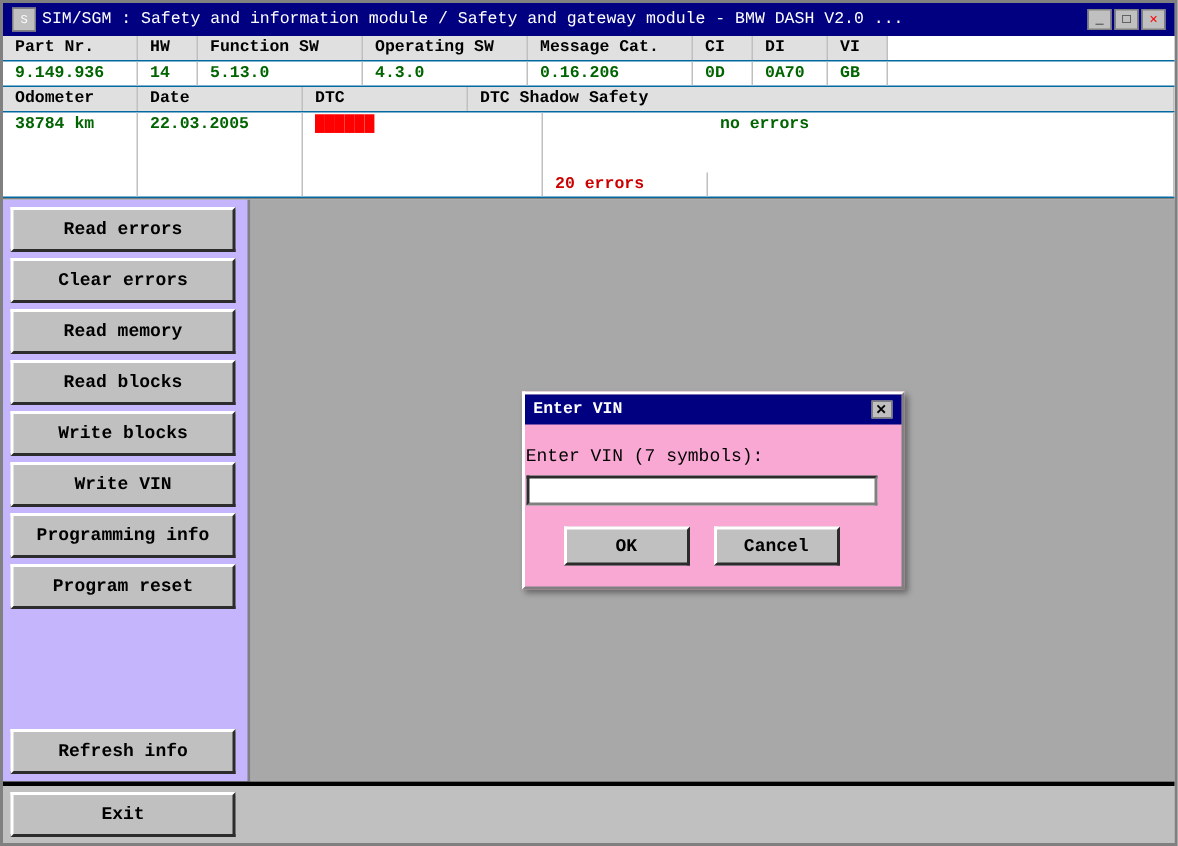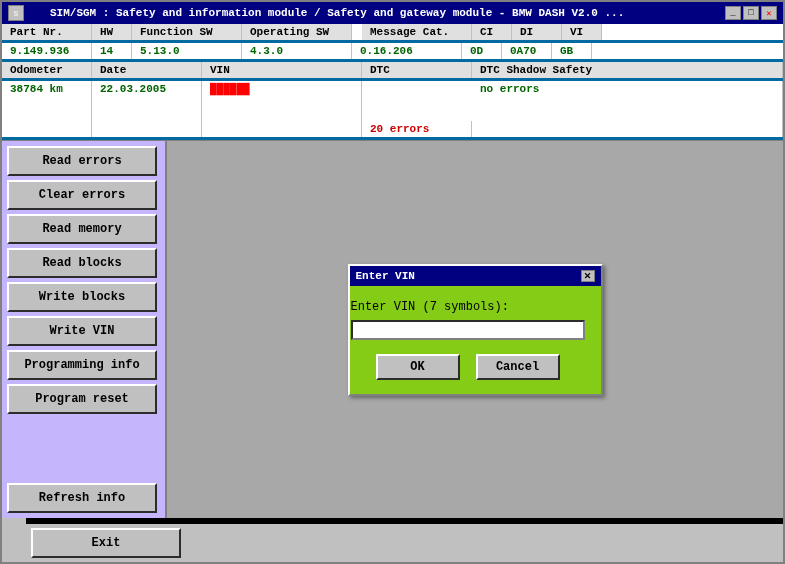--- a/index.html
+++ b/index.html
@@ -31,23 +31,22 @@
       padding: 3px 6px;
       display: flex;
       align-items: center;
       justify-content: space-between;
       height: 22px;
       flex-shrink: 0;
     }
 
     .title-bar-text {
       font-size: 11px;
-      font-weight: bold;
-      font-family: 'Courier New', Courier, monospace;
-      margin-left: 22px;
+      font-weight: normal;
+      font-family: 'Courier New', Courier, monospace;
     }
 
     .title-bar-controls {
       display: flex;
       gap: 2px;
     }
 
     .title-btn {
       width: 16px;
       height: 14px;
@@ -76,21 +75,21 @@
 
     
     .info-table {
       background: white;
       border-bottom: 1px solid #808080;
       flex-shrink: 0;
     }
 
     .info-row {
       display: flex;
-      border-bottom: 3px solid #0369a1;
+      border-bottom: 1px solid #0369a1;
       font-size: 11px;
     }
 
     .info-cell {
       padding: 2px 8px;
       border-right: 1px solid #c0c0c0;
       min-width: 60px;
     }
 
     .info-cell.header {
@@ -150,26 +149,25 @@
     
     .content-area {
       flex: 1;
       background: #a8a8a8;
       position: relative;
     }
 
     
     .bottom-bar {
       background: #c0c0c0;
-      border-top: 6px solid #000000;
+      border-top: 3px solid #000000;
       padding: 4px 5px;
       display: flex;
       gap: 4px;
       flex-shrink: 0;
-      margin-left: 24px;
     }
 
     .bottom-btn {
       width: 150px;
       padding: 6px 4px;
       background: #c0c0c0;
       border: 2px outset #ffffff;
       border-right-color: #808080;
       border-bottom-color: #808080;
       font-size: 12px;
@@ -185,21 +183,21 @@
       top: 0;
       left: 0;
       width: 100%;
       height: 100%;
       display: flex;
       align-items: center;
       justify-content: center;
     }
 
     .dialog {
-      background: #84cc16;
+      background: #f9a8d4;
       border: 2px solid #ffffff;
       border-right-color: #808080;
       border-bottom-color: #808080;
       width: 255px;
       box-shadow: 2px 2px 4px rgba(0,0,0,0.4);
     }
 
     .dialog-title {
       background: #000080;
       color: white;
@@ -286,39 +284,38 @@
       <button class="title-btn" style="color:red;font-weight:bold;">✕</button>
     </div>
   </div>
 
   <div class="info-table">
     <div class="info-row">
       <div class="info-cell header" style="min-width:90px;">Part Nr.</div>
       <div class="info-cell header" style="min-width:40px;">HW</div>
       <div class="info-cell header" style="min-width:110px;">Function SW</div>
       <div class="info-cell header" style="min-width:110px;">Operating SW</div>
-      <div class="info-cell header" style="min-width:110px;margin-left:10px;">Message Cat.</div>
+      <div class="info-cell header" style="min-width:110px;">Message Cat.</div>
       <div class="info-cell header" style="min-width:40px;">CI</div>
       <div class="info-cell header" style="min-width:50px;">DI</div>
       <div class="info-cell header" style="min-width:40px;">VI</div>
     </div>
     <div class="info-row">
       <div class="info-cell value" style="min-width:90px;">9.149.936</div>
       <div class="info-cell value" style="min-width:40px;">14</div>
       <div class="info-cell value" style="min-width:110px;">5.13.0</div>
       <div class="info-cell value" style="min-width:110px;">4.3.0</div>
       <div class="info-cell value" style="min-width:110px;">0.16.206</div>
       <div class="info-cell value" style="min-width:40px;">0D</div>
       <div class="info-cell value" style="min-width:50px;">0A70</div>
       <div class="info-cell value" style="min-width:40px;">GB</div>
     </div>
     <div class="info-row">
       <div class="info-cell header" style="min-width:90px;">Odometer</div>
       <div class="info-cell header" style="min-width:110px;font-family:Liberation Mono, monospace;">Date</div>
-      <div class="info-cell header" style="min-width:160px;">VIN</div>
       <div class="info-cell header" style="min-width:110px;">DTC</div>
       <div class="info-cell header" style="flex:1;">DTC Shadow Safety</div>
     </div>
     <div class="info-row">
       <div class="info-cell value" style="min-width:90px;">38784 km</div>
       <div class="info-cell value" style="min-width:110px;">22.03.2005</div>
       <div class="info-cell red-value" style="min-width:160px;">██████</div>
       <div class="info-cell value" style="min-width:110px; color:#cc0000;margin-top:40px;">20 errors</div>
       <div class="info-cell value" style="flex:1;">no errors</div>
     </div>

